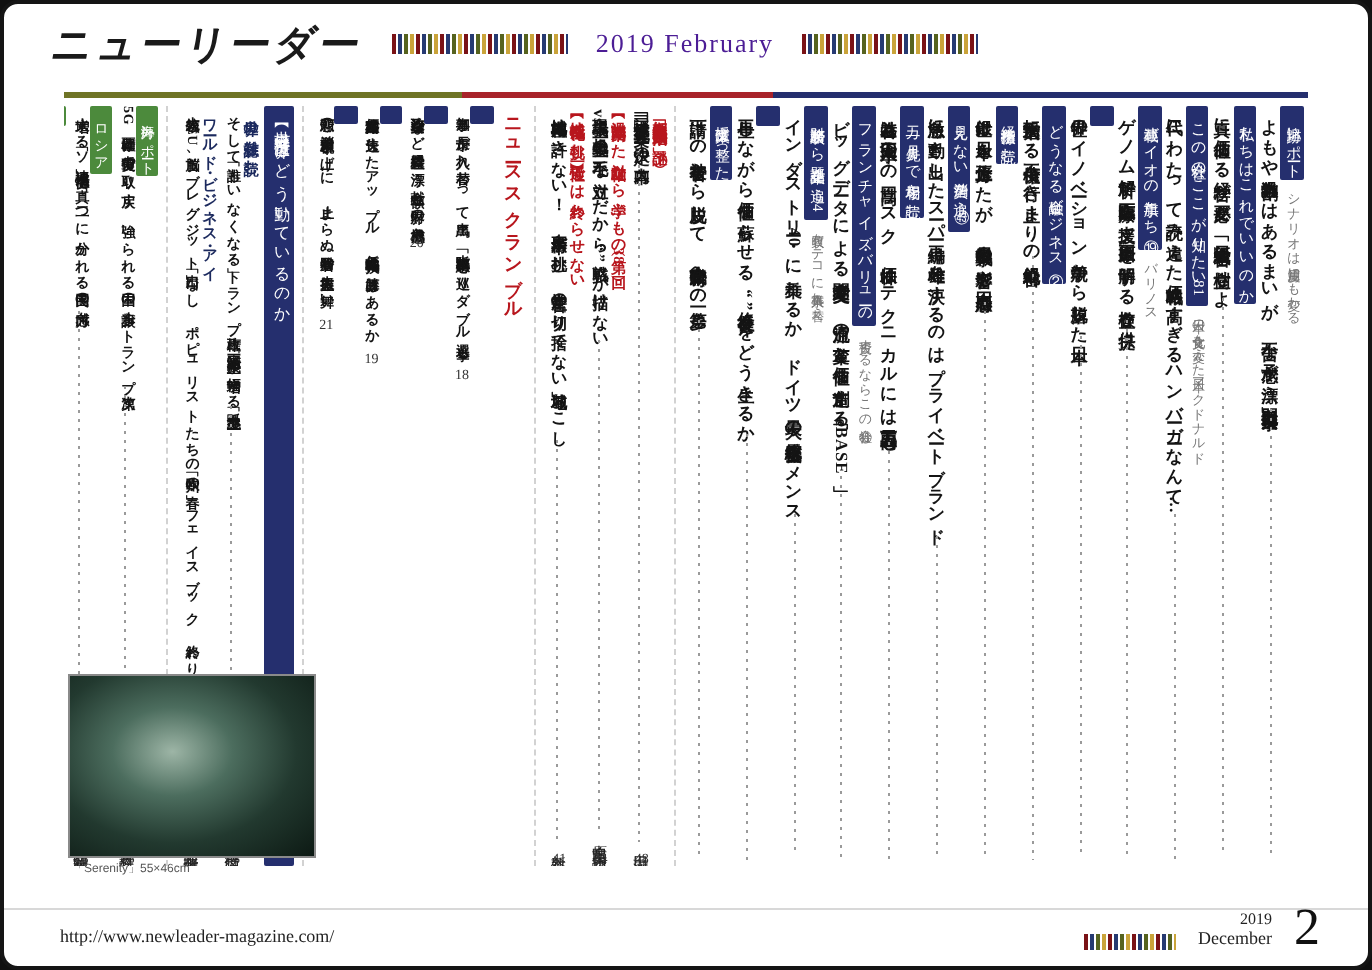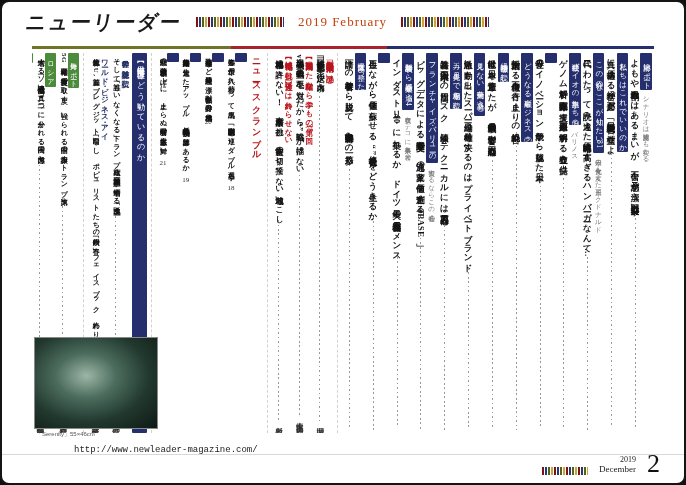--- a/index.html
+++ b/index.html
@@ -4,21 +4,21 @@
 <style>
   html,body{margin:0;padding:0;background:#101010;}
   .page{position:relative;width:686px;height:485px;background:#fff;border:2px solid #151515;
         border-radius:9px;box-sizing:border-box;overflow:hidden;
         font-family:"Liberation Serif","DejaVu Serif",serif;}
   
   .masthead{position:absolute;top:7px;left:24px;right:24px;height:26px;display:flex;align-items:center;gap:14px;}
   .logo{font-size:20px;font-weight:bold;letter-spacing:2px;transform:skewX(-10deg);color:#1a1a1a;}
   .stripes{height:10px;width:88px;
     background:repeating-linear-gradient(90deg,#7a1216 0 2px,#fff 2px 3px,#263a72 3px 5px,#fff 5px 6px,#56631f 6px 8px,#fff 8px 9px,#caa43a 9px 11px,#fff 11px 12px);}
-  .issue-date{font-size:13px;color:#c2410c;letter-spacing:1px;}
+  .issue-date{font-size:13px;color:#4c1d95;letter-spacing:1px;}
   .toprule{position:absolute;top:44px;left:30px;right:30px;height:3px;
     background:linear-gradient(90deg,#6f7426 0 32%,#a8232a 32% 57%,#252f6e 57% 100%);}
   
   .content{position:absolute;top:51px;left:30px;right:30px;bottom:50px;
     display:flex;flex-direction:row-reverse;align-items:stretch;overflow:hidden;}
   .sec{writing-mode:vertical-rl;height:100%;padding:0 2px;flex:0 0 auto;}
   .sec.sep{border-right:1px dashed #d2d2d2;padding-right:4px;margin-right:2px;}
   .item{height:100%;margin-block-end:2px;}
   .headline{display:flex;flex-direction:row;align-items:flex-start;}
   .bodyline{display:flex;flex-direction:row;align-items:flex-start;flex-wrap:wrap;height:100%;}
@@ -38,22 +38,22 @@
   .sec-news_scramble .leader{flex:0 0 6px;background:none;}
   .sec-header{margin-block-end:3px;}
   .hdr-red{color:#b8161d;font-weight:bold;font-size:9px;letter-spacing:1px;}
   .hdr-box{background:#252f6e;color:#fff;font-size:8px;padding:5px 2px;border-radius:1px;letter-spacing:1px;}
   
   .cover{position:absolute;left:32px;bottom:54px;width:122px;height:90px;border:1px solid #8a8a8a;
     background:radial-gradient(ellipse at 42% 42%,#9db5a6 0%,#4c6d5e 30%,#22392f 62%,#0d1a14 100%);}
   .cover-caption{position:absolute;left:34px;bottom:44px;font-size:6px;color:#555;
     font-family:"Liberation Sans","DejaVu Sans",sans-serif;}
   .bottom-rule{position:absolute;left:0;right:0;bottom:28px;height:1px;background:#d8d8d8;}
-  .footer-url{position:absolute;left:28px;bottom:28px;font-size:9px;color:#222;
-    font-family:Liberation Mono, monospace;margin-left:44px;}
+  .footer-url{position:absolute;left:28px;bottom:10px;font-size:9px;color:#222;
+    font-family:Liberation Serif, serif;}
   .footer-right{position:absolute;right:24px;bottom:8px;display:flex;align-items:flex-end;gap:11px;}
   .footer-right .stripes{width:46px;height:8px;}
   .fr-text{display:flex;flex-direction:column;align-items:flex-end;line-height:1.1;}
   .fr-year{font-size:8px;color:#222;}
   .fr-month{font-size:9px;color:#222;}
   .fr-issue{font-size:26px;line-height:0.9;color:#111;font-family:"Liberation Serif",serif;}
 </style>
 </head>
 <body>
 

